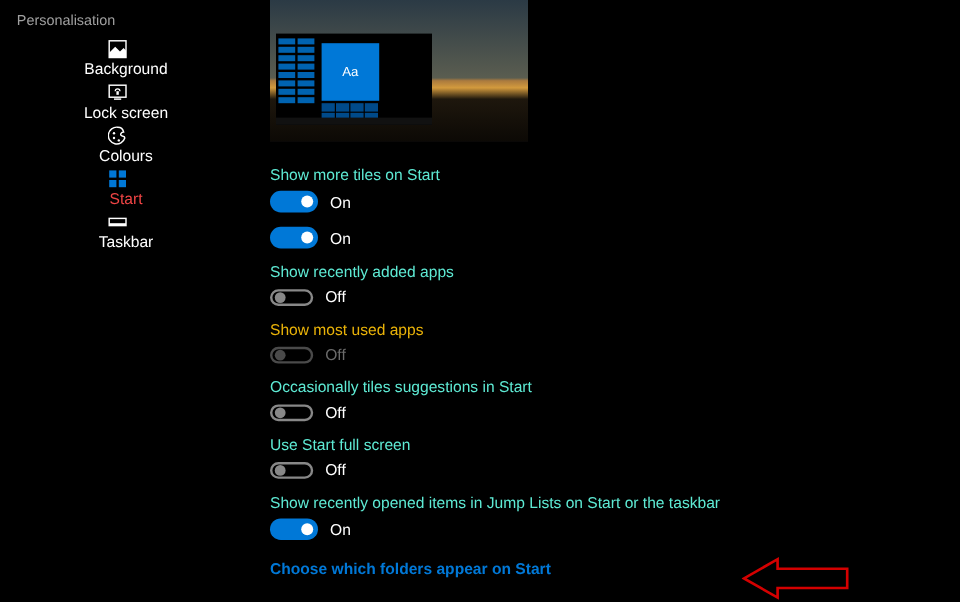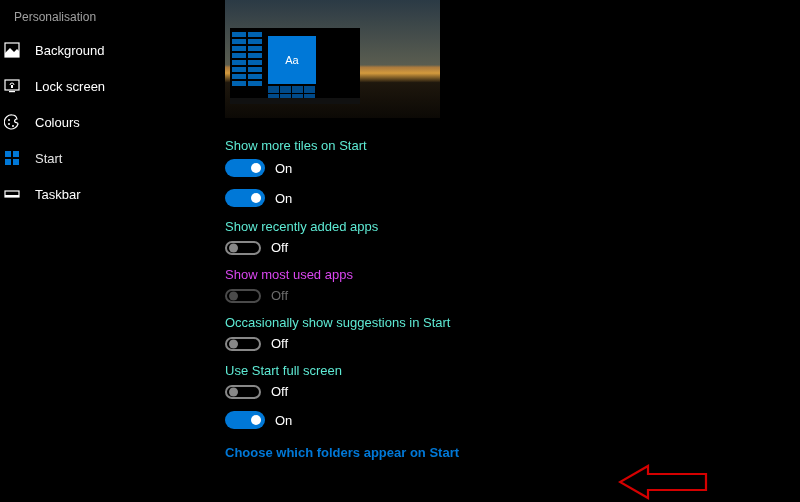--- a/index.html
+++ b/index.html
@@ -20,25 +20,26 @@
   }
   .sidebar-title {
     color: #a0a0a0;
     font-size: 12px;
     padding: 4px 14px 8px 14px;
   }
   .nav-item {
     display: flex;
     align-items: center;
     height: 36px;
-    padding-left: 3px;
+    padding-left: 15px;
     cursor: default;
     color: #fff;
-  }
-  .nav-item.active { color: #e5e5e5; align-items: center; }
+    flex-direction: column;
+  }
+  .nav-item.active { color: #ef4444; align-items: center; }
   .nav-icon {
     width: 18px; height: 18px;
     display: inline-flex;
     align-items: center; justify-content: center;
     margin-right: 14px;
     flex-shrink: 0;
   }
   .nav-icon svg { width: 16px; height: 16px; display: block; }
 
   .content {
@@ -109,21 +110,21 @@
     left: 0; top: 138px;
   }
   .setting {
     margin-bottom: 12px;
   }
   .setting-label {
     color: #5eead4;
     font-size: 13px;
     margin-bottom: 6px;
   }
-  .setting.disabled .setting-label { color: #d946ef; }
+  .setting.disabled .setting-label { color: #eab308; }
   .toggle-row {
     display: flex;
     align-items: center;
   }
   .toggle {
     width: 40px; height: 18px;
     border-radius: 9px;
     position: relative;
     margin-right: 10px;
     cursor: pointer;
@@ -304,40 +305,41 @@
       <div class="setting-label">Show most used apps</div>
       <div class="toggle-row">
         <div class="toggle off disabled">
             <div class="knob"></div>
           </div>
         <span class="toggle-state">Off</span>
       </div>
     </div>
 
     <div class="setting">
-      <div class="setting-label">Occasionally show suggestions in Start</div>
+      <div class="setting-label">Occasionally tiles suggestions in Start</div>
       <div class="toggle-row">
         <div class="toggle off">
             <div class="knob"></div>
           </div>
         <span class="toggle-state">Off</span>
       </div>
     </div>
 
     <div class="setting">
       <div class="setting-label">Use Start full screen</div>
       <div class="toggle-row">
         <div class="toggle off">
             <div class="knob"></div>
           </div>
         <span class="toggle-state">Off</span>
       </div>
     </div>
 
     <div class="setting">
+      <div class="setting-label">Show recently opened items in Jump Lists on Start or the taskbar</div>
       <div class="toggle-row">
         <div class="toggle on">
             <div class="knob"></div>
           </div>
         <span class="toggle-state">On</span>
       </div>
     </div>
 
     <span class="link">Choose which folders appear on Start</span>
 

